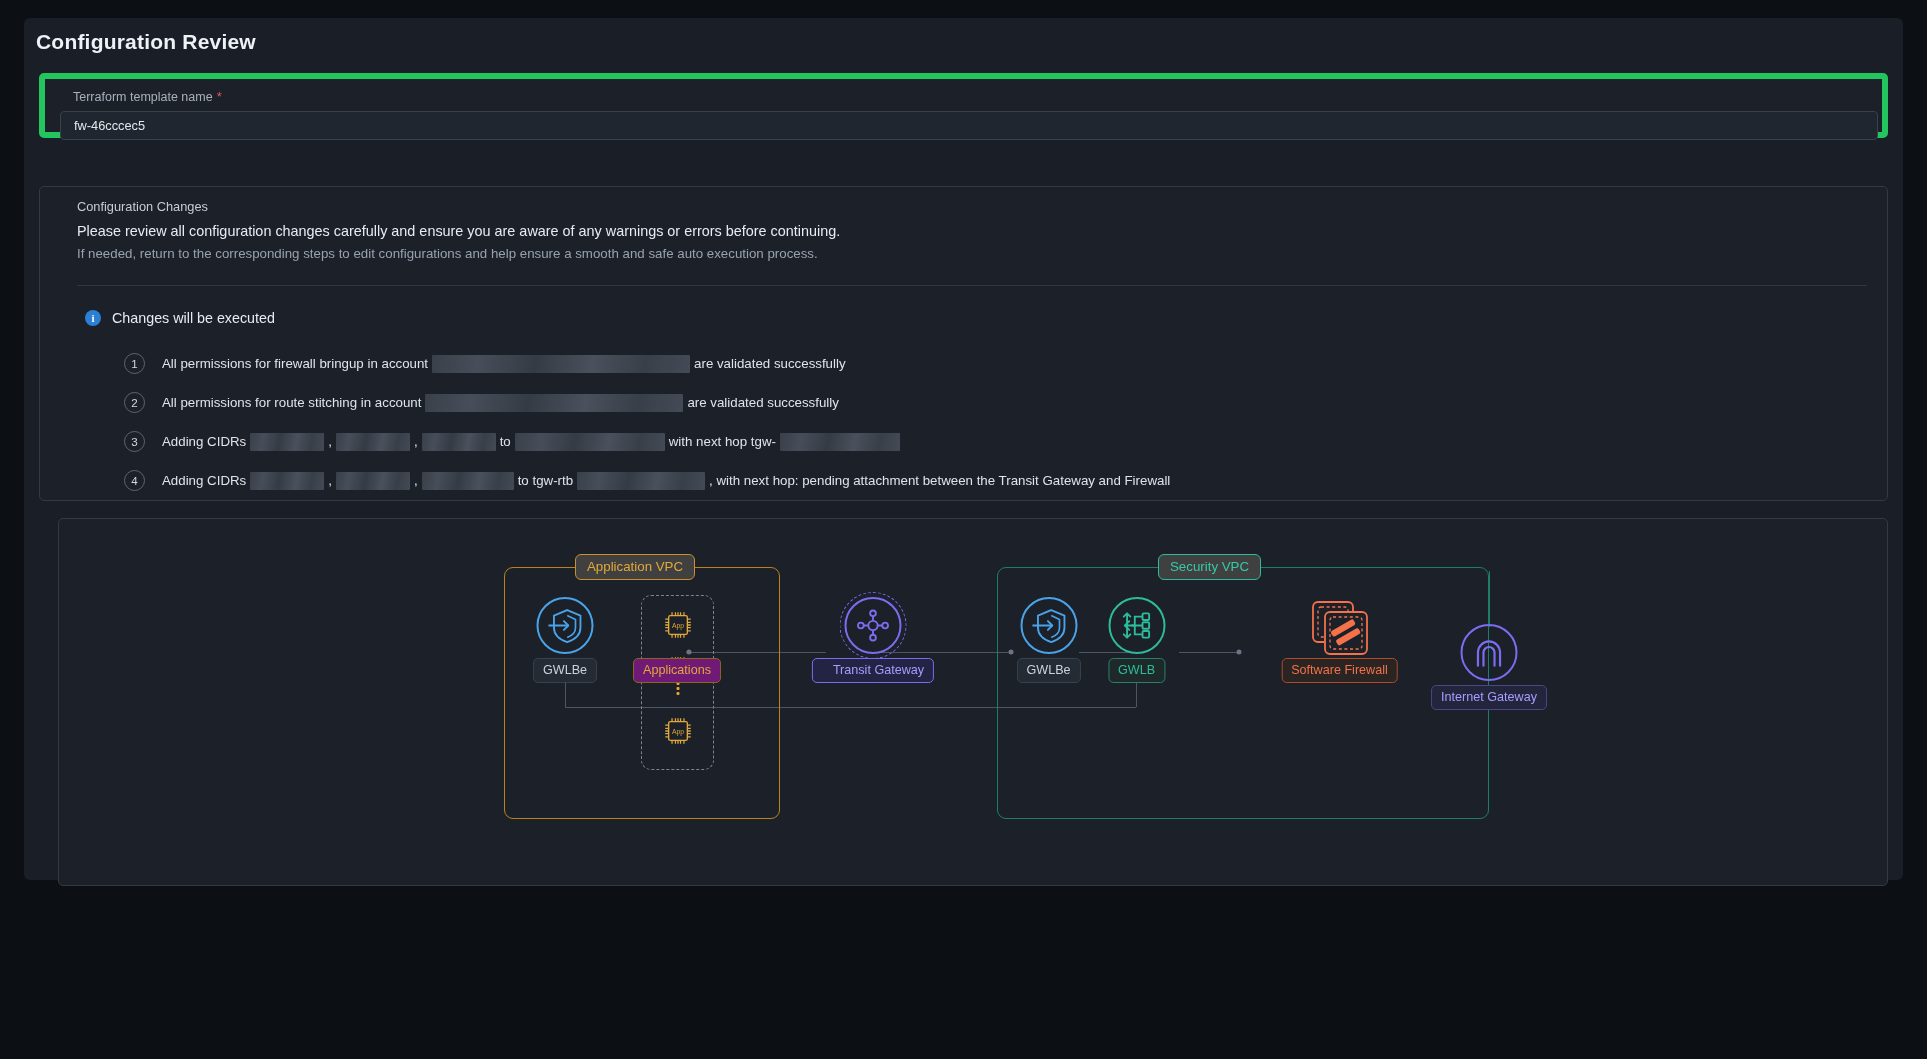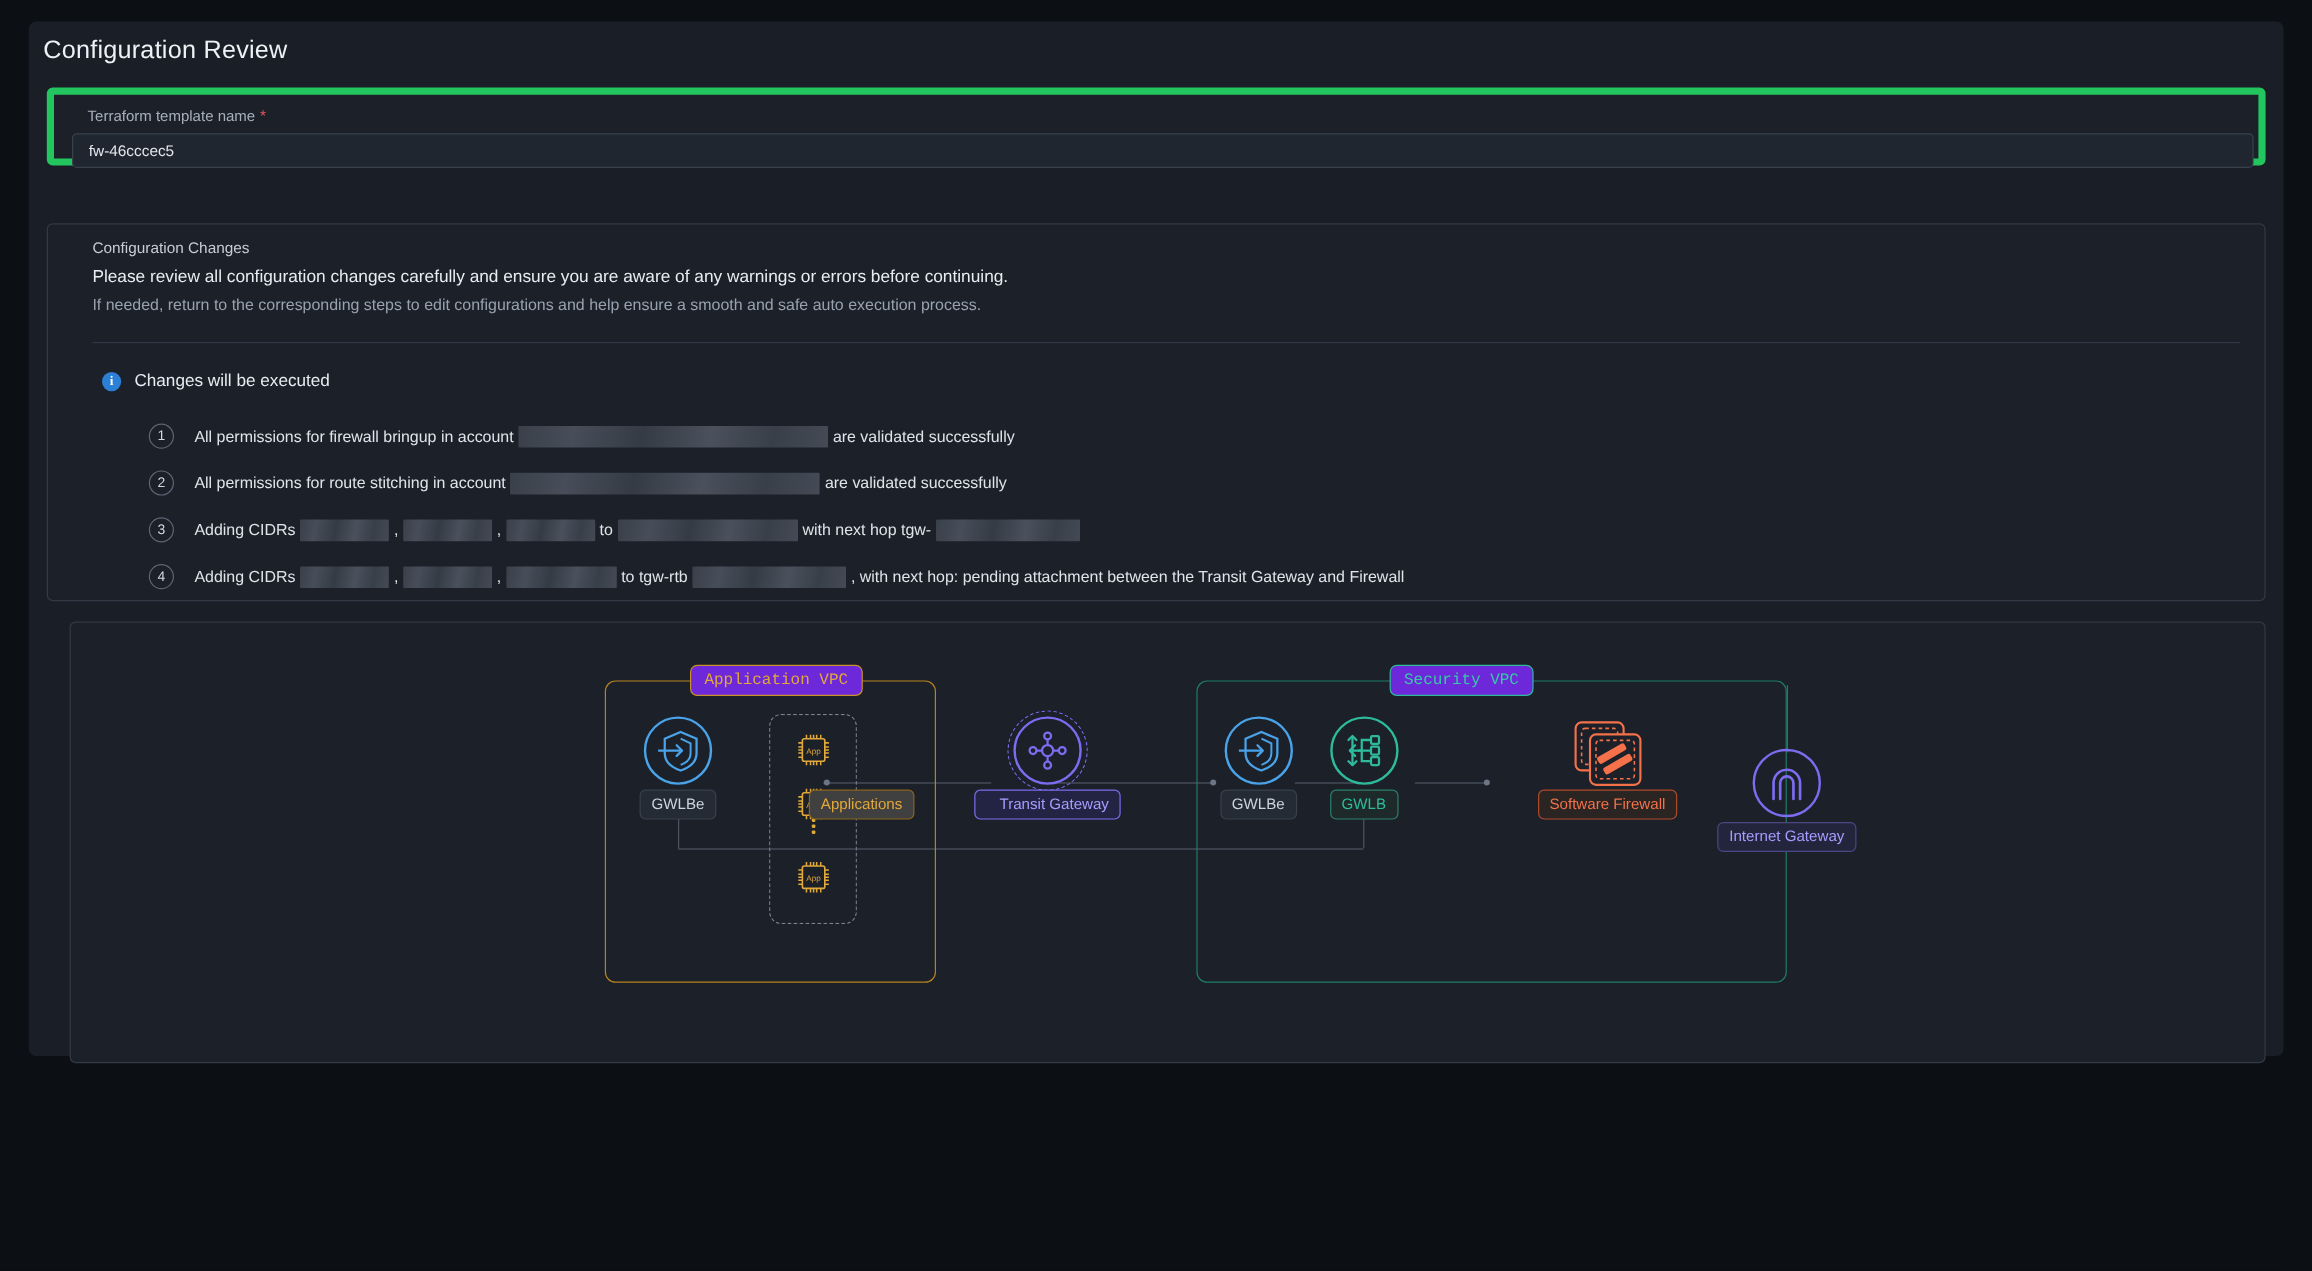--- a/index.html
+++ b/index.html
@@ -15,21 +15,21 @@
     position: absolute;
     left: 24px; top: 18px;
     width: 1879px; height: 862px;
     background: #1a1f27;
     border-radius: 6px;
   }
 
   .page-title {
     position: absolute;
     left: 12px; top: 12px;
-    font-size: 21px; font-weight: normal;
+    font-size: 21px; font-weight: bold;
     color: #eef1f5;
     letter-spacing: .2px;
   }
   .panel-tpl {
     left: 15px; top: 55px;
     width: 1849px; height: 65px;
     background: #1b2029;
     border: 6px solid #22c55e;
     border-radius: 5px;
     position: absolute;
@@ -170,23 +170,22 @@
     left: 938px; top: 48px;
     width: 492px; height: 252px;
     border: 1px solid #1d7d68;
   }
   .vpc-badge {
     position: absolute;
     top: -14px;
     padding: 4px 11px 5px;
     border-radius: 6px;
     font-size: 13.3px;
-    background: #6d28d9;
+    background: #404040;
     white-space: nowrap;
-    font-family: Liberation Mono, monospace;
   }
   .badge-app {
     left: 70px;
     border: 1px solid #c8912a;
     color: #e1a83a;
   }
   .badge-sec {
     left: 160px;
     border: 1px solid #2dbb9c;
     color: #35c9a8;
@@ -214,21 +213,21 @@
     color: #ccd3dc;
   }
 
   .c-blue   { border: 2px solid #4aa3e8; }
   .c-purple { border: 2px solid #7c6cf0; }
   .c-teal   { border: 2px solid #2dbb9c; }
 
   .lbl-purple { border-color:#7c6cf0; color:#a99bff; background:#232343;padding-left:20px; }
   .lbl-teal   { border-color:#2c7f6d; color:#2dbb9c; background:#1e2a2a; }
   .lbl-orange { border-color:#b04a2a; color:#f4714a; background:#2a2422;text-align:right; }
-  .lbl-amber  { border-color:#8a6520; color:#e1a83a; background:#404040;margin-left:41px; }
+  .lbl-amber  { border-color:#8a6520; color:#e1a83a; background:#701a75; }
   .lbl-igw    { border-color:#4b4785; color:#a99bff; background:#23253c; }
 
   .dash-ring {
     position: absolute;
     left: 50%; transform: translateX(-50%);
     top: -5px;
     width: 67px; height: 67px;
     border-radius: 50%;
     border: 1px dashed #7c6cf0;
   }

